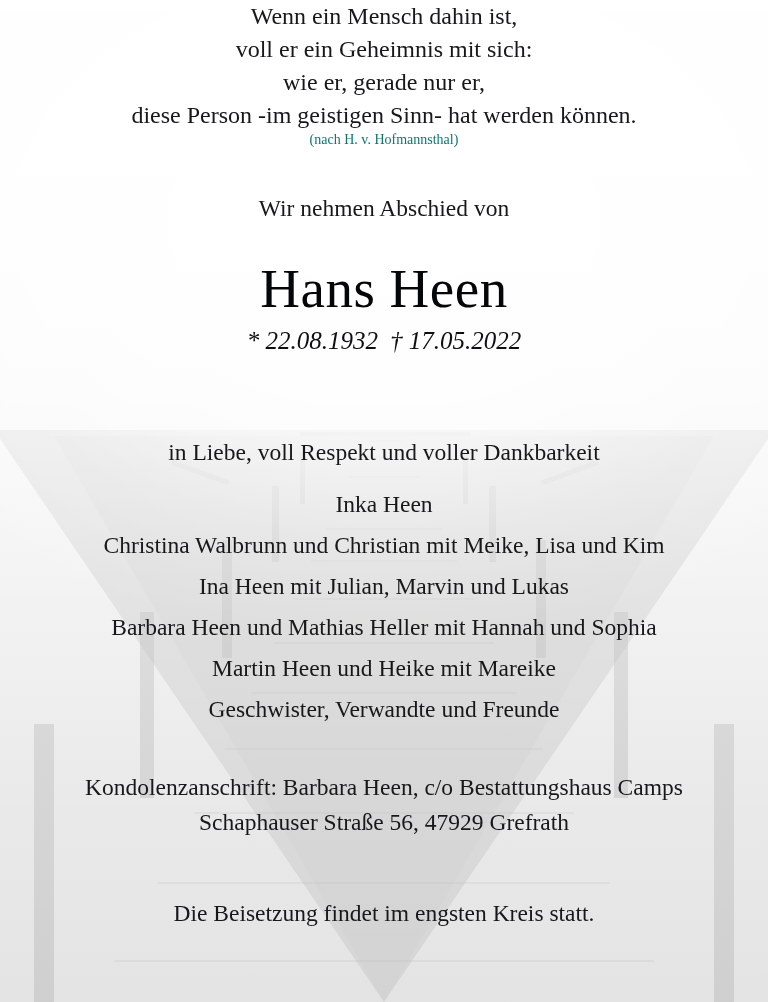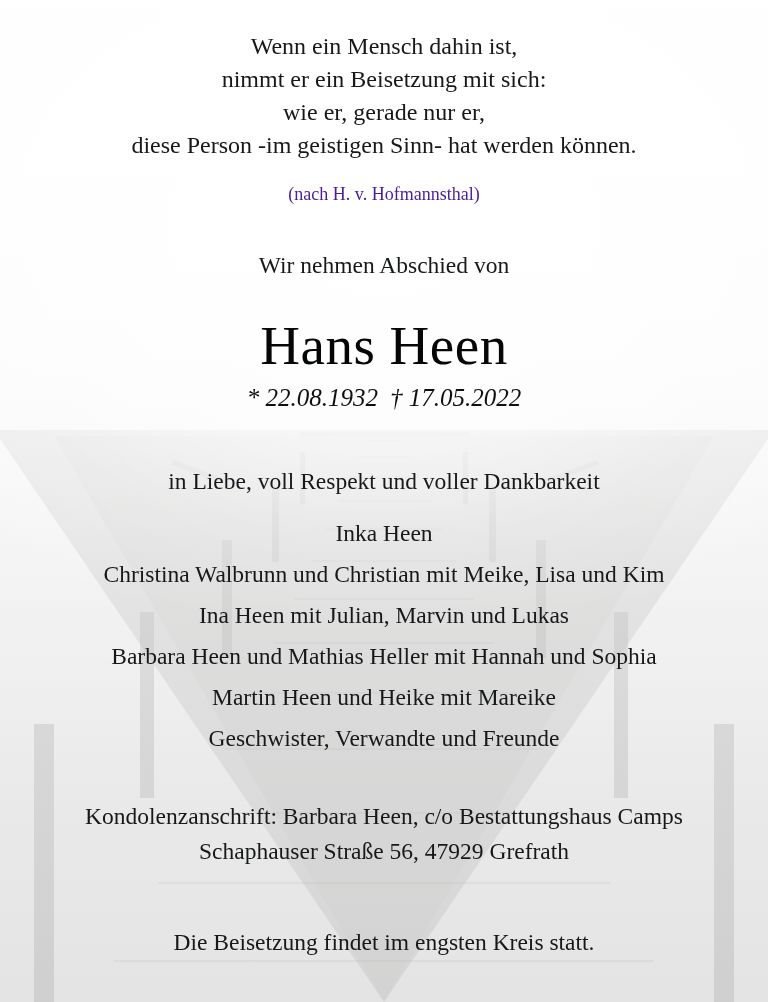--- a/index.html
+++ b/index.html
@@ -99,35 +99,33 @@
     background:
       radial-gradient(ellipse 620px 420px at 50% 22%, rgba(255,255,255,0.92) 0%, rgba(255,255,255,0.70) 45%, rgba(255,255,255,0.30) 75%, rgba(255,255,255,0.10) 100%),
       linear-gradient(to bottom, rgba(255,255,255,0.88) 0%, rgba(255,255,255,0.80) 30%, rgba(255,255,255,0.62) 55%, rgba(255,255,255,0.55) 75%, rgba(255,255,255,0.50) 100%);
   }
 
   
   .content {
     position: absolute;
     inset: 0;
     text-align: center;
-    padding-top: 30px;
     box-sizing: border-box;
   }
 
   .poem {
     font-size: 24px;
     line-height: 33px;
     color: #16181a;
   }
   .poem div { white-space: nowrap; }
 
   .attribution {
-    margin-top: 22px;
-    font-size: 18px;
-    color: #4c1d95;
+    font-size: 14px;
+    color: #0f766e;
   }
 
   .farewell {
     margin-top: 47px;
     font-size: 23.5px;
     color: #16181a;
   }
 
   .name {
     margin-top: 38px;
@@ -139,21 +137,21 @@
 
   .dates {
     margin-top: 9px;
     font-size: 25px;
     color: #0d0f11;
     font-style: italic;
   }
   .dates .sep { display: inline-block; width: 12px; }
 
   .dedication {
-    margin-top: 56px;
+    margin-top: 84px;
     font-size: 23.5px;
     color: #16181a;
   }
 
   .family {
     margin-top: 18px;
     font-size: 23.5px;
     line-height: 41px;
     color: #16181a;
   }
@@ -212,21 +210,21 @@
     <div class="rail" style="left:170px; top:470px; width:60px; height:5px; transform:rotate(20deg);"></div>
     <div class="rail" style="left:540px; top:470px; width:60px; height:5px; transform:rotate(-20deg);"></div>
   </div>
 
   <div class="haze"></div>
 
   <div class="content">
 
     <div class="poem">
       <div>Wenn ein Mensch dahin ist,</div>
-      <div>nimmt er ein Beisetzung mit sich:</div>
+      <div>voll er ein Geheimnis mit sich:</div>
       <div>wie er, gerade nur er,</div>
       <div>diese Person -im geistigen Sinn- hat werden können.</div>
     </div>
 
     <div class="attribution">(nach H. v. Hofmannsthal)</div>
 
     <div class="farewell">Wir nehmen Abschied von</div>
 
     <div class="name">Hans Heen</div>
 

